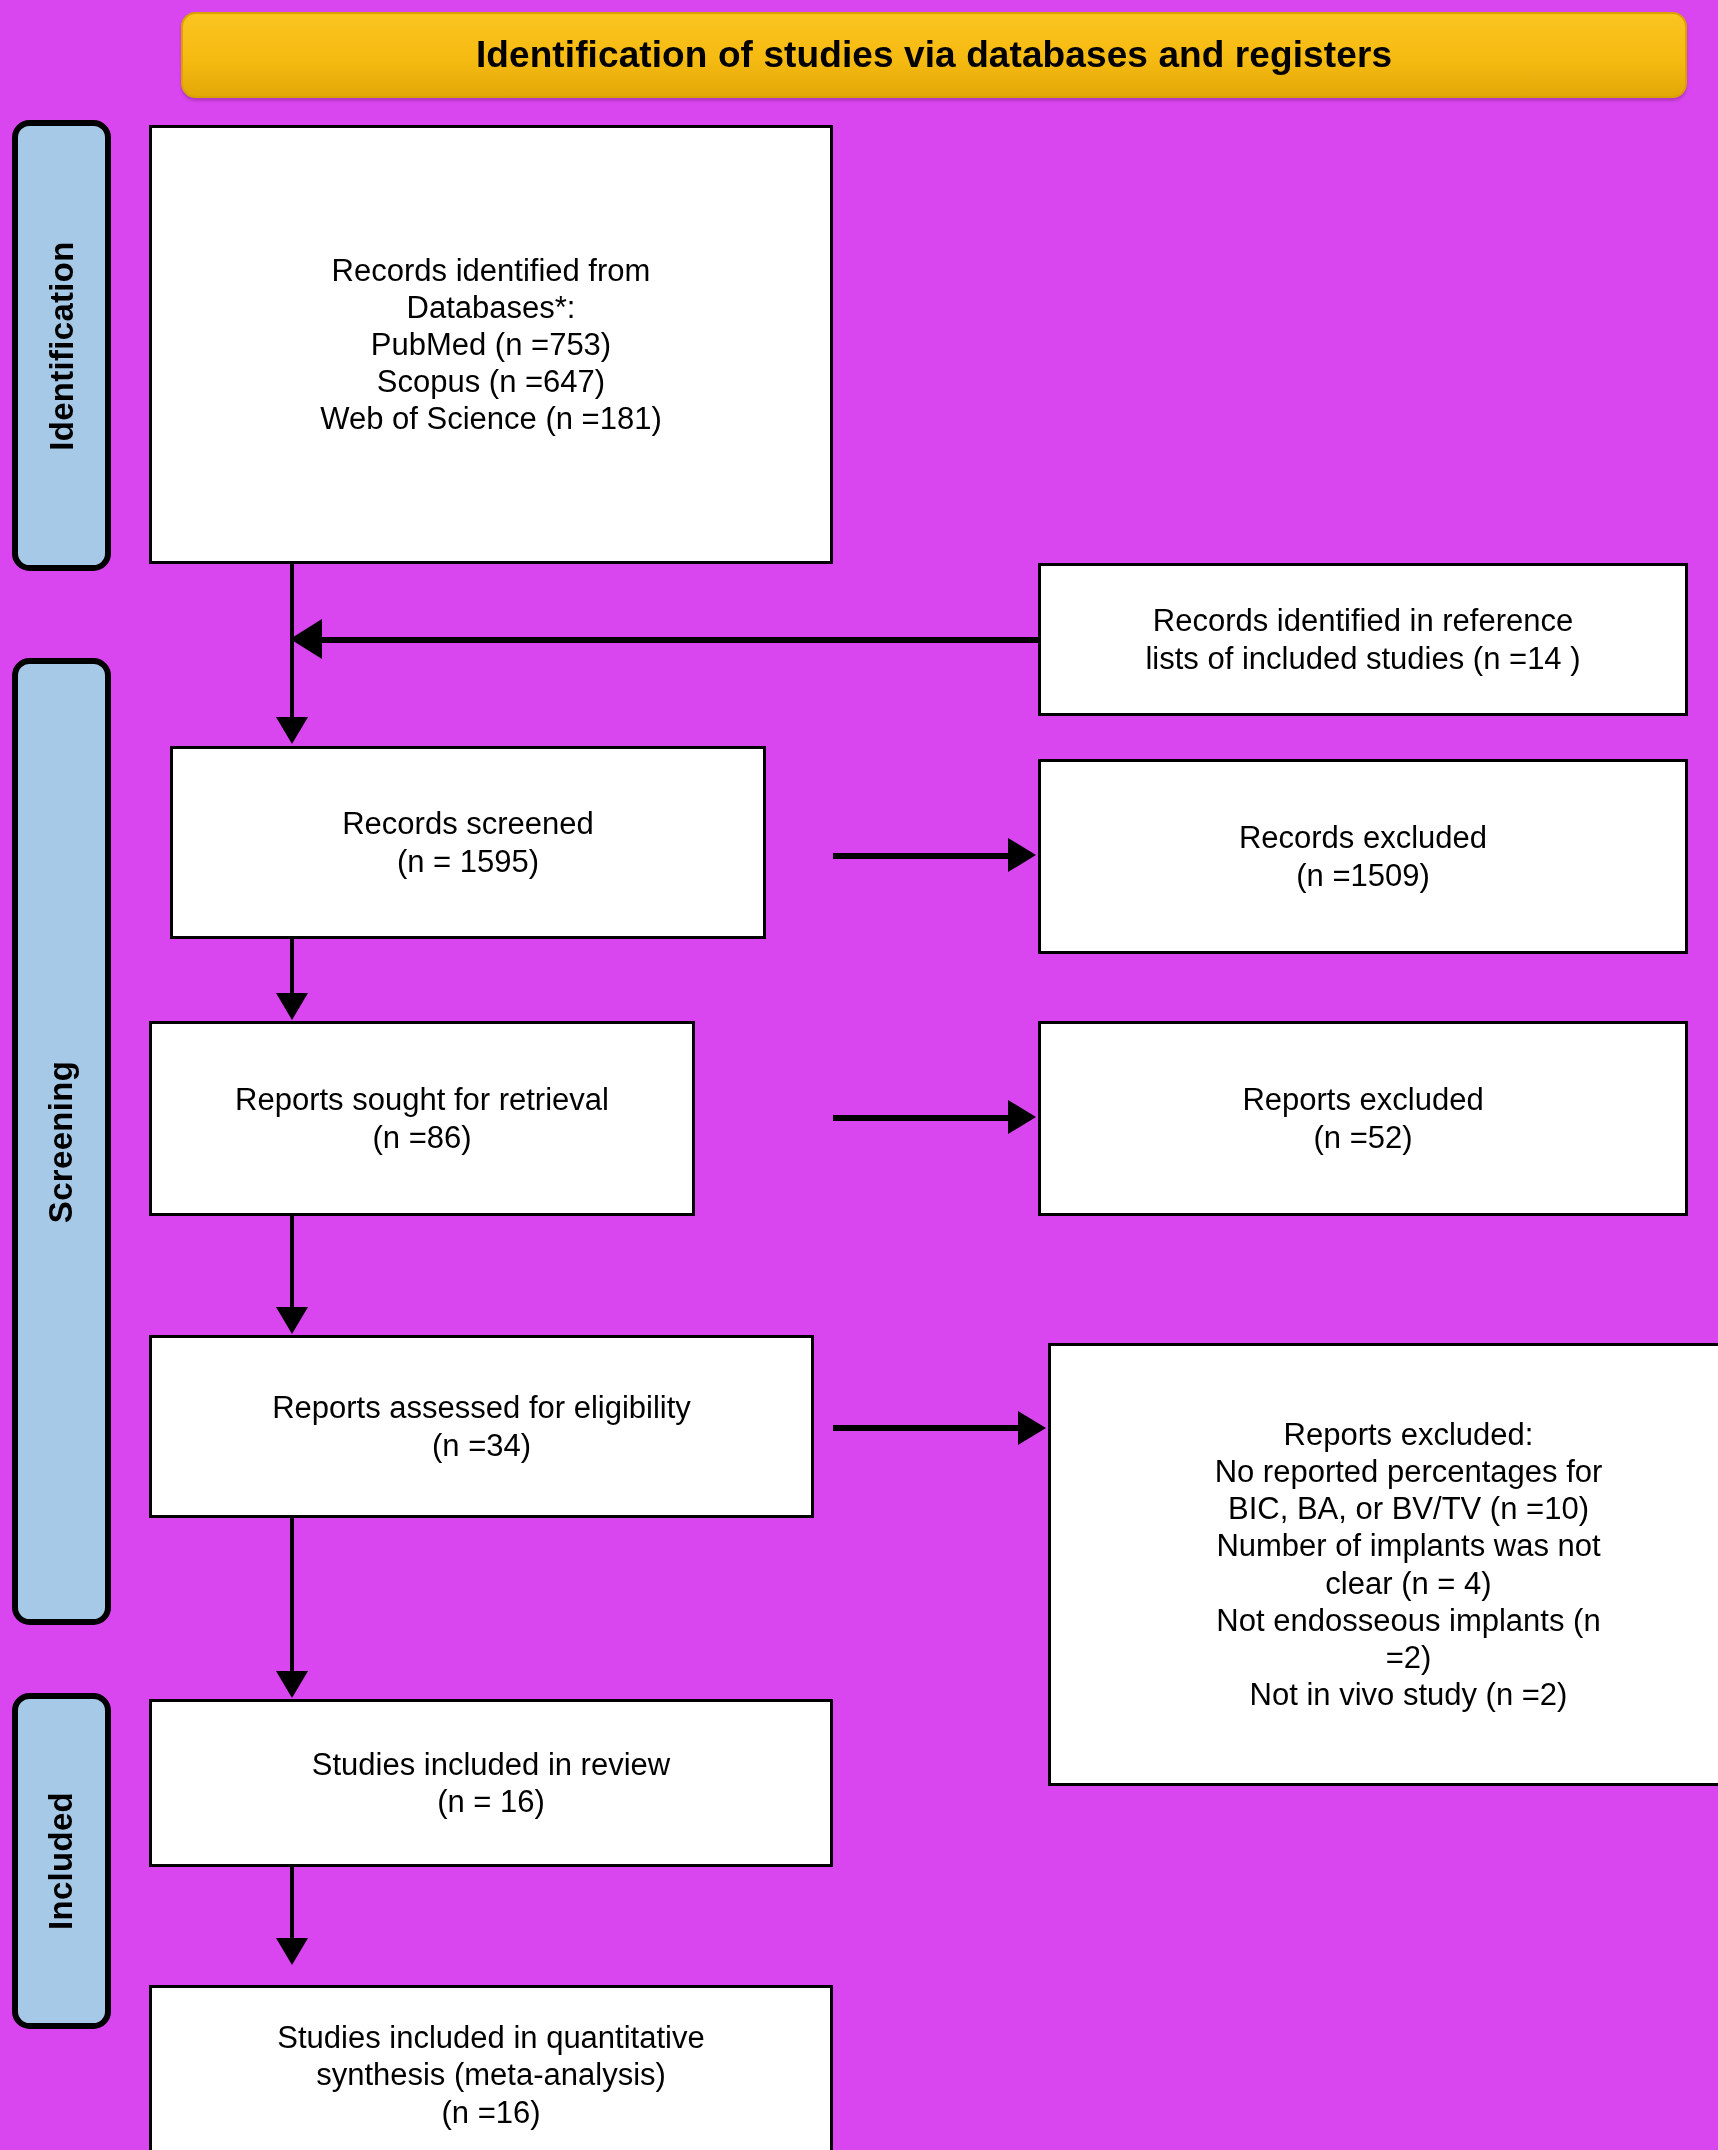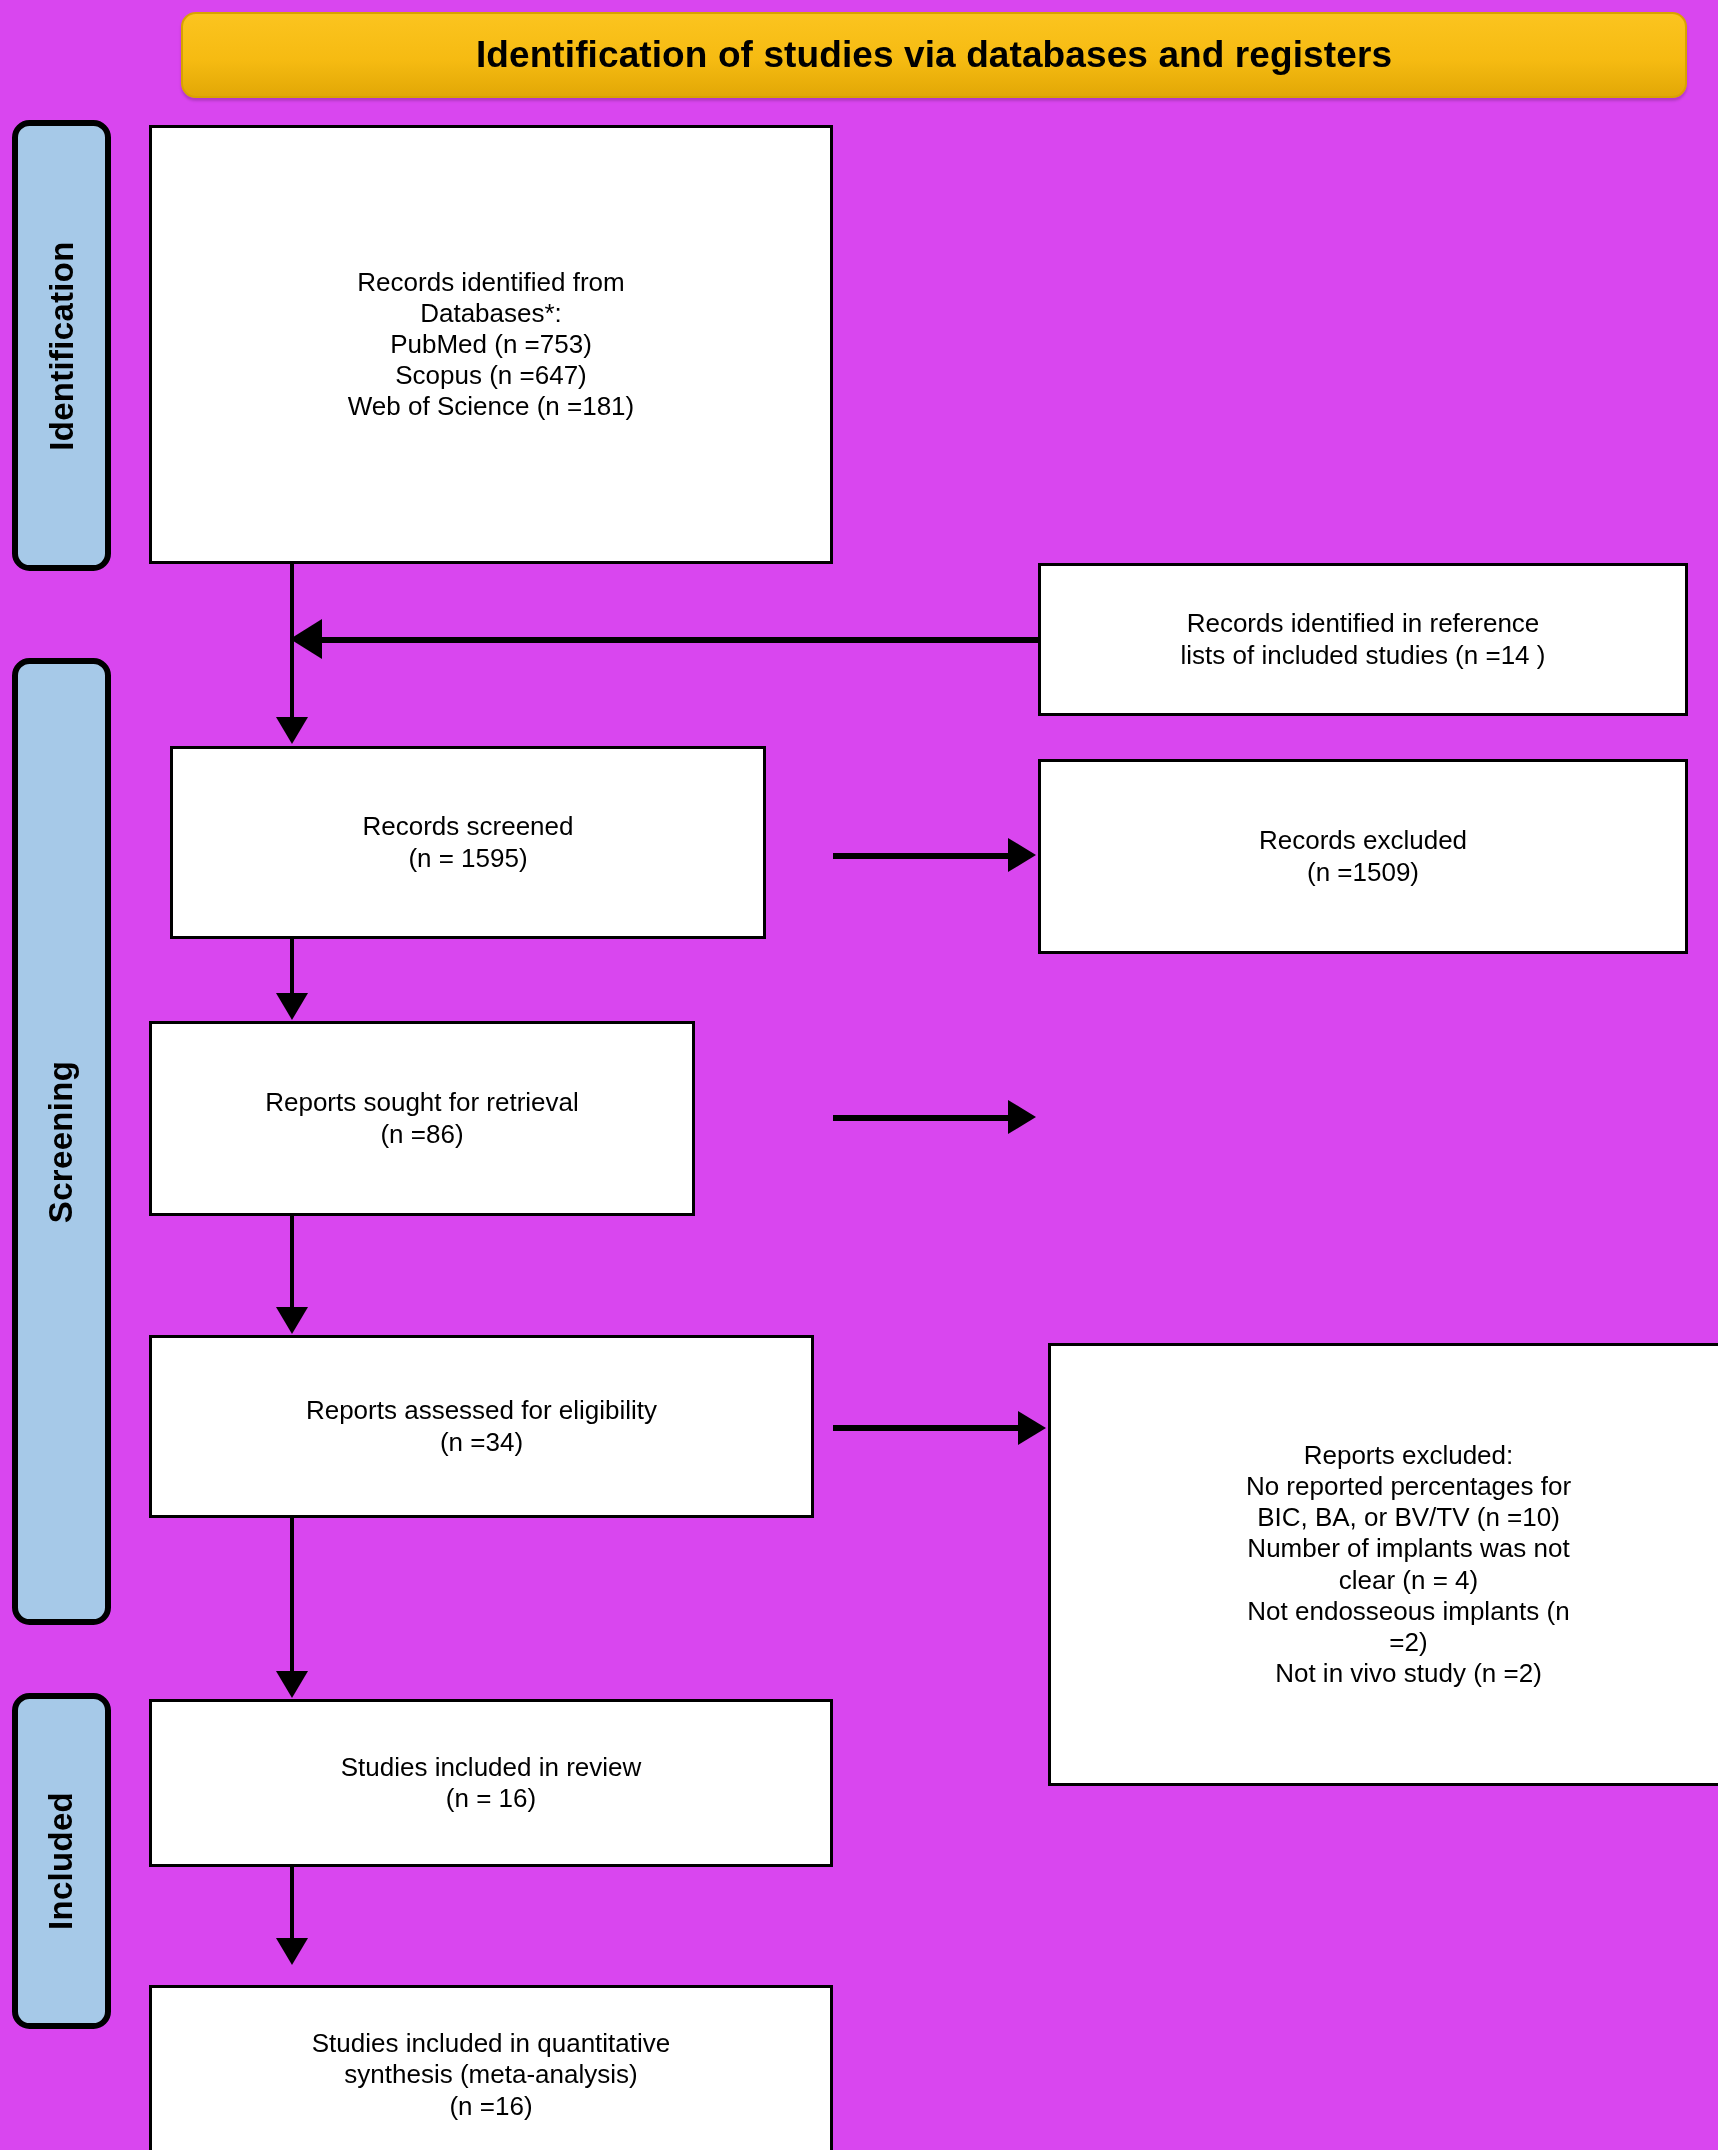--- a/index.html
+++ b/index.html
@@ -47,21 +47,21 @@
   
   .box{
     position:absolute;
     background:#fff;
     border:3.4px solid #000;
     box-sizing:border-box;
     display:flex;align-items:center;justify-content:center;
     padding:6.7px 12px;
   }
   .box-text{
-    font-size:26px;line-height:1.20;color:#000;text-align:center;
+    font-size:31px;line-height:1.20;color:#000;text-align:center;
     white-space:pre-line;
   }
   
   #box-identified      {left:149px;top:125px;  width:684px;height:439px;}
   #box-screened        {left:149px;top:746px; width:596px;height:193px;margin-left:21px;}
   #box-sought          {left:149px;top:1021px; width:546px;height:195px;}
   #box-assessed        {left:149px;top:1335px; width:665px;height:183px;}
   #box-included-review {left:149px;top:1699px; width:684px;height:168px;}
   #box-meta            {left:149px;top:1968px; width:684px;height:180px;margin-top:17px;}
   
@@ -148,20 +148,24 @@
   <div class="box" id="box-ref-lists">
     <div class="box-text">Records identified in reference
 lists of included studies (n =14 )</div>
   </div>
 
   <div class="box" id="box-records-excl">
     <div class="box-text">Records excluded
 (n =1509)</div>
   </div>
 
+  <div class="box" id="box-reports-excl">
+    <div class="box-text">Reports excluded
+(n =52)</div>
+  </div>
 
   <div class="box" id="box-reports-excl-det">
     <div class="box-text">Reports excluded:
 No reported percentages for
 BIC, BA, or BV/TV (n =10)
 Number of implants was not
 clear (n = 4)
 Not endosseous implants (n
 =2)
 Not in vivo study (n =2)</div>

